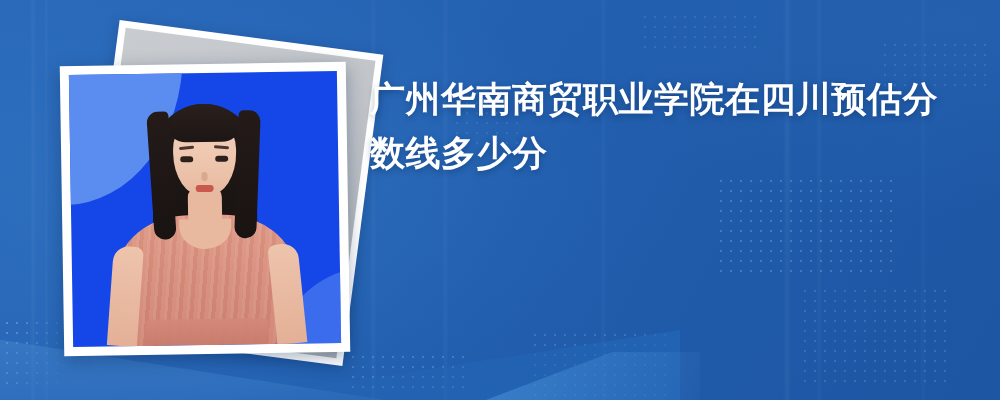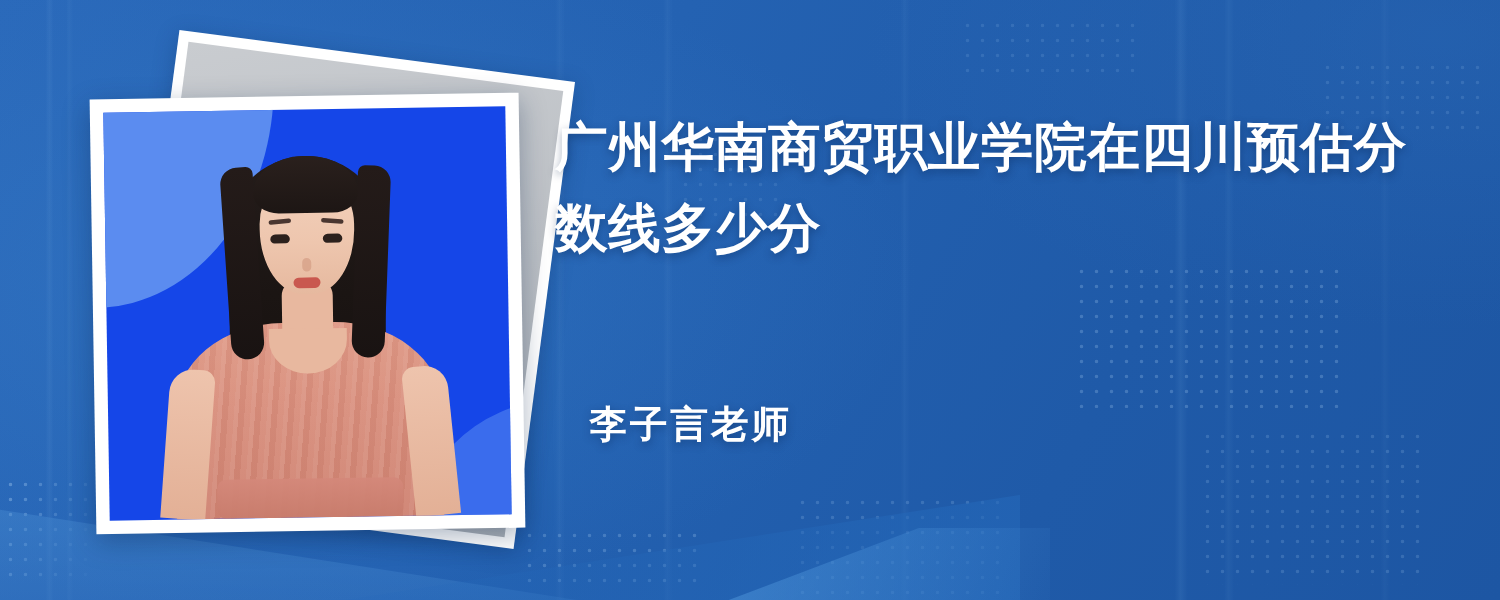--- a/index.html
+++ b/index.html
@@ -322,17 +322,16 @@
         </div>
       </div>
     </div>
 
   </div>
 
   <div class="content">
     <div class="headline">广州华南商贸职业学院在四川预估分数线多少分</div>
 
     <div class="byline">
-      <div class="author-name">李子言老师</div>
     </div>
   </div>
 
 </div>
 
 </body></html>

